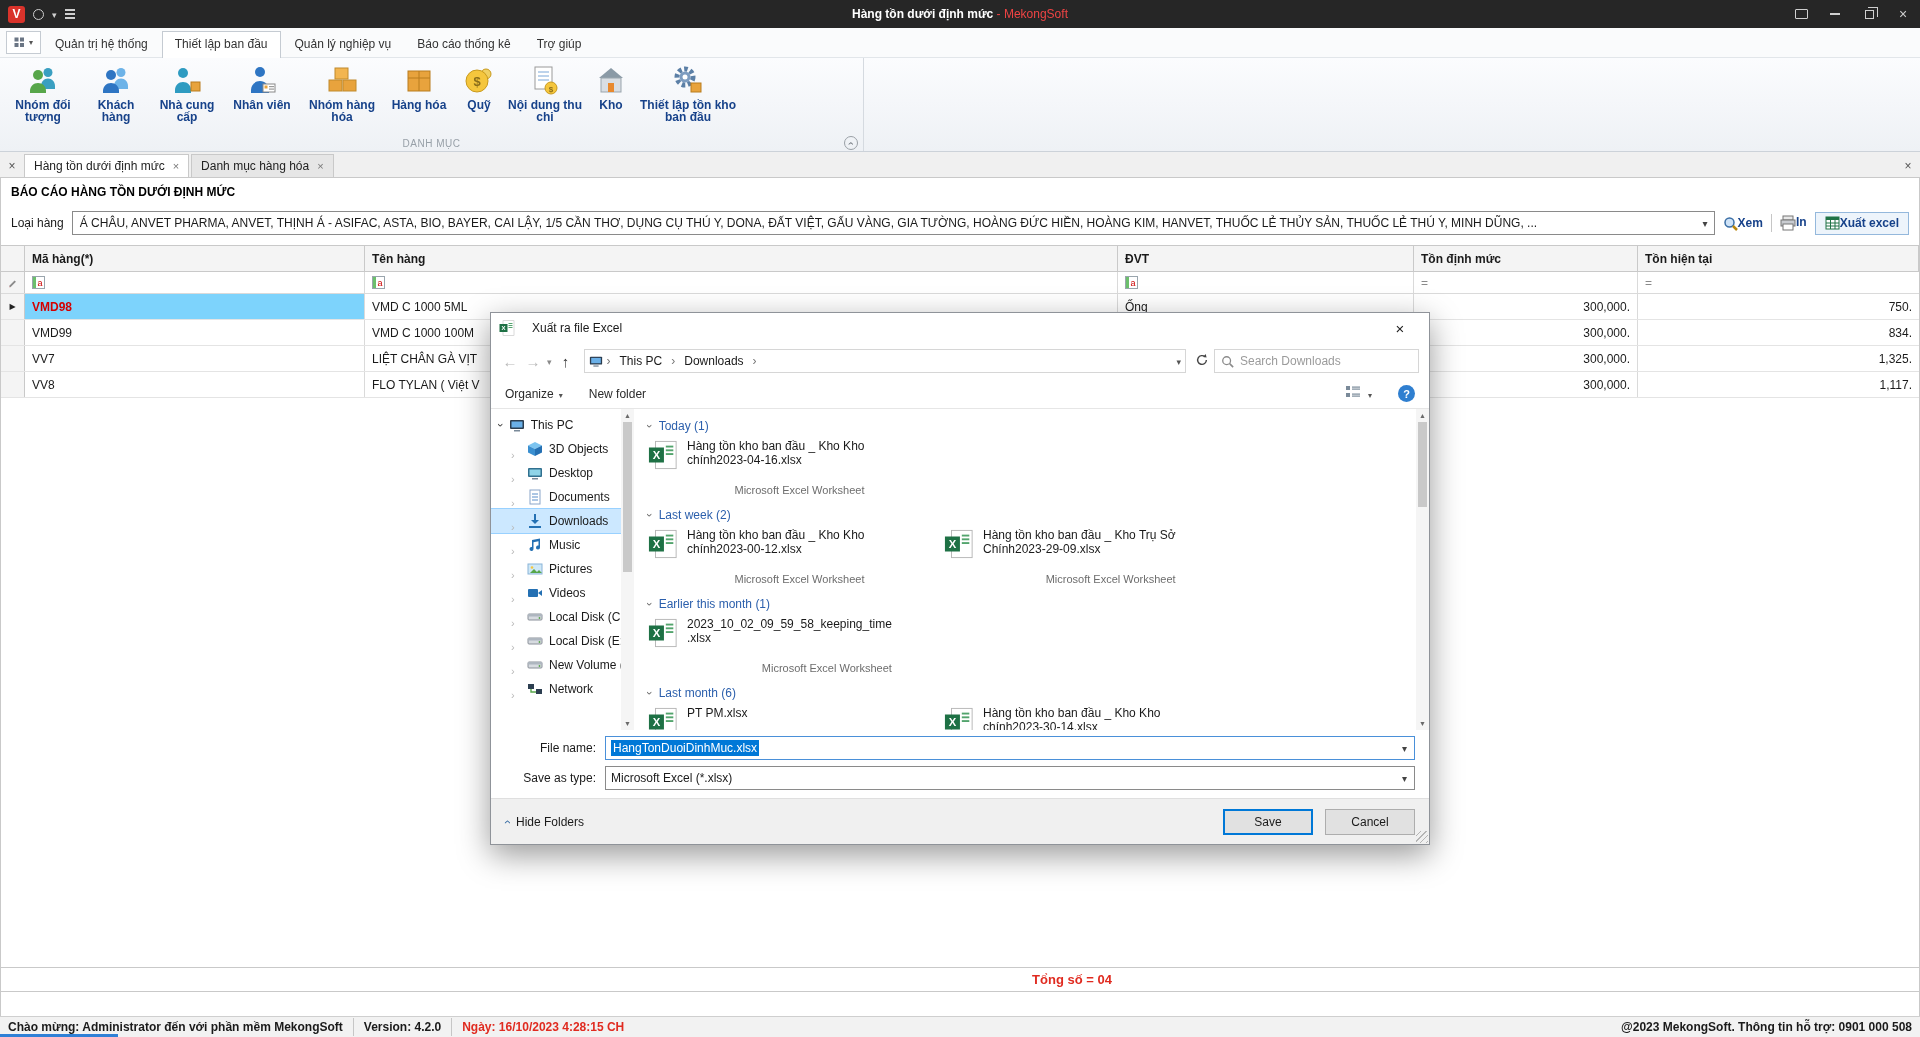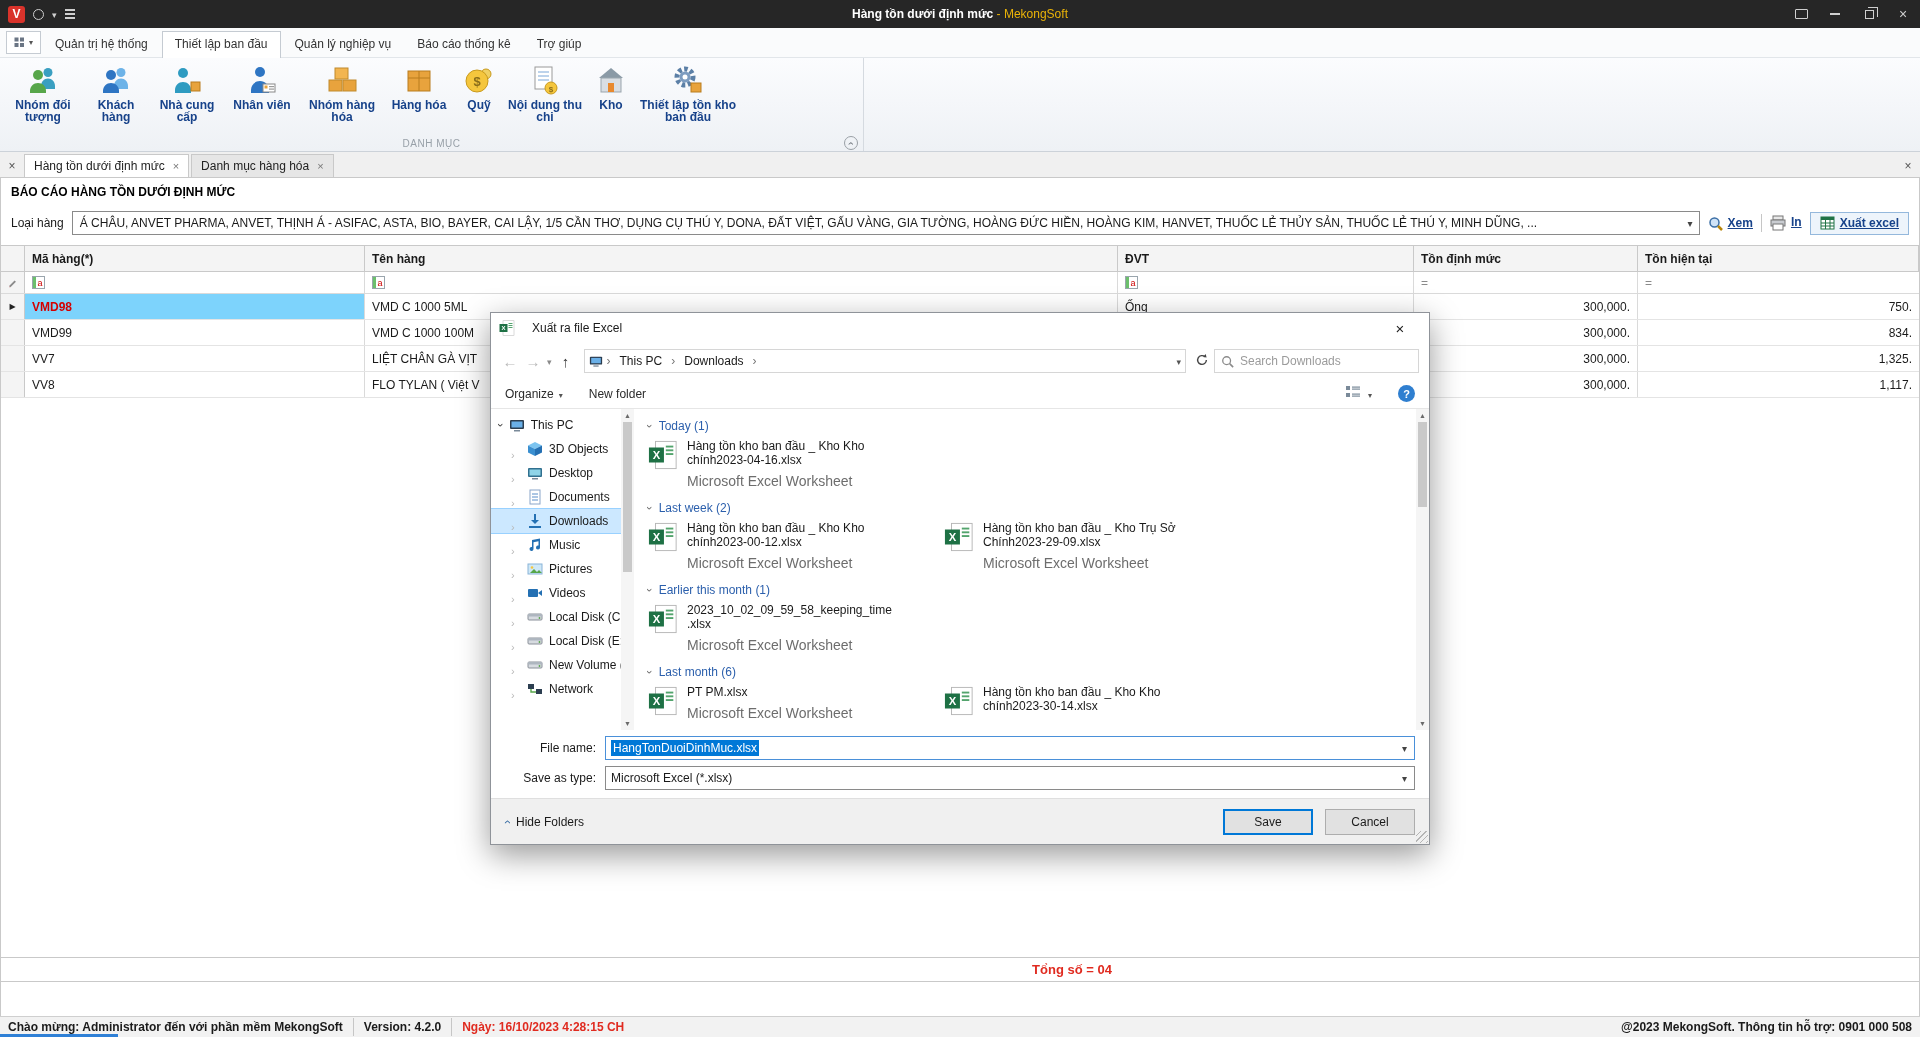--- a/index.html
+++ b/index.html
@@ -9,21 +9,21 @@
 
   
   .titlebar { position:absolute; top:0; left:0; right:0; height:28px; background:#262626; color:#d8d8d8; display:flex; align-items:center; }
   .tb-left { display:flex; align-items:center; gap:8px; padding-left:8px; width:220px; }
   .vlogo { width:17px; height:17px; background:#d9332b; border-radius:3px; color:#fff; font-weight:bold; font-size:12px; display:flex; align-items:center; justify-content:center; }
   .qat-circle { width:11px; height:11px; border:1.5px solid #cfcfcf; border-radius:50%; }
   .qat-caret::before { content:"\25BE"; font-size:9px; color:#cfcfcf; }
   .qat-custom { width:10px; height:2px; background:#cfcfcf; box-shadow:0 -4px 0 #cfcfcf,0 4px 0 #cfcfcf; }
   .tb-title { position:absolute; left:0; right:0; text-align:center; font-size:12px; pointer-events:none; }
   .tb-title b { color:#ffffff; font-weight:bold; }
-  .tb-title span { color:#eab308; }
+  .tb-title span { color:#ef4444; }
   .tb-right { margin-left:auto; display:flex; height:100%; }
   .wbtn { width:34px; display:flex; align-items:center; justify-content:center; color:#cfcfcf; font-size:14px; }
   .ico-screen { width:13px; height:10px; border:1.5px solid #cfcfcf; border-radius:1px; }
   .ico-min { width:10px; height:2px; background:#cfcfcf; }
   .ico-restore { width:9px; height:9px; border:1.5px solid #cfcfcf; position:relative; }
   .ico-restore::before { content:""; position:absolute; left:2px; top:-4px; width:9px; height:9px; border:1.5px solid #cfcfcf; border-left:none; border-bottom:none; }
 
   
   .ribbon-tabs { position:absolute; top:28px; left:0; right:0; height:30px; background:#fafbfc; display:flex; align-items:flex-end; gap:2px; padding:0 0 0 6px; border-bottom:1px solid #e2e6ea; }
   .app-menu-btn { height:23px; margin-bottom:3px; padding:0 7px; background:#fff; border:1px solid #c5cbd2; display:flex; align-items:center; gap:4px; }
@@ -49,39 +49,39 @@
   .dtab .x { color:#777; font-size:11px; }
   .dt-right { margin-left:auto; }
 
   
   .content { position:absolute; top:178px; left:0; right:0; bottom:21px; background:#fff; border-left:1px solid #c9c9c9; border-right:1px solid #c9c9c9; }
   .page-title { height:28px; display:flex; align-items:center; padding:0 10px; font-size:12px; font-weight:bold; color:#000; }
   .filter-row { height:34px; display:flex; align-items:center; gap:8px; padding:0 10px; }
   .filter-label { font-size:12px; white-space:nowrap; }
   .filter-combo { flex:1; height:24px; border:1px solid #8a8a8a; background:#fff; position:relative; display:flex; align-items:center; padding:0 24px 0 7px; overflow:hidden; white-space:nowrap; font-size:12px; }
   .filter-combo::after { content:"\25BE"; position:absolute; right:6px; color:#444; font-size:10px; }
-  .link-btn { display:flex; align-items:flex-start; gap:5px; color:#17428a; font-weight:bold; font-size:12px; white-space:nowrap;text-decoration:underline; }
+  .link-btn { display:flex; align-items:flex-start; color:#17428a; font-weight:bold; font-size:12px; white-space:nowrap; }
   .vsep { width:1px; height:18px; background:#c6c6c6; }
   .export-btn { border:1px solid #94b8dc; background:#edf4fb; padding:3px 9px; }
 
   
   .grid { margin-top:5px; }
   .g-row { display:flex; width:100%; }
   .cell { border-right:1px solid #dadada; padding:0 7px; display:flex; align-items:center; overflow:hidden; white-space:nowrap; }
   .c-gut { width:24px; justify-content:center; padding:0; background:#f4f4f4; border-right:1px solid #c9c9c9; }
   .c1 { width:340px; } .c2 { width:753px; } .c3 { width:296px; } .c4 { width:224px; } .c5 { flex:1; border-right:none; }
   .num { justify-content:flex-end; }
   .g-head { height:27px; background:#f4f4f4; border-top:1px solid #c9c9c9; border-bottom:1px solid #c9c9c9; font-weight:bold; }
   .g-head .cell { border-right:1px solid #c9c9c9; }
   .g-filter { height:22px; border-bottom:1px solid #dadada; background:#fff; }
   .g-filter .cell { gap:4px; color:#8a8a8a; }
   .g-data { height:26px; border-bottom:1px solid #e4e4e4; }
   .sel-code { background:#7dd3fc; color:#d40000; font-weight:bold; }
   .rowarrow { font-size:8px; color:#222; }
-  .grid-footer { position:absolute; left:0; right:0; bottom:34px; height:25px; border-top:1px solid #c9c9c9; border-bottom:1px solid #c9c9c9; display:flex; align-items:center; justify-content:center; padding-left:224px; color:#e02b20; font-weight:bold; font-size:13px; background:#fff; }
+  .grid-footer { position:absolute; left:0; right:0; bottom:24px; height:25px; border-top:1px solid #c9c9c9; border-bottom:1px solid #c9c9c9; display:flex; align-items:center; justify-content:center; padding-left:224px; color:#e02b20; font-weight:bold; font-size:13px; background:#fff; }
 
   
   .statusbar { position:absolute; bottom:0; left:0; right:0; height:21px; background:#f2f2f2; border-top:1px solid #cfcfcf; display:flex; align-items:center; gap:10px; padding:0 8px; font-size:12px; font-weight:bold; }
   .sb-date { color:#e02b20; }
   .sb-right { margin-left:auto; }
   .sb-strip { position:absolute; bottom:0; left:0; width:118px; height:3px; background:#2f80d6; }
 
   
   .dialog { position:absolute; left:490px; top:312px; width:940px; height:533px; background:#fff; border:1px solid #8f9399; box-shadow:0 10px 30px rgba(0,0,0,.4); display:flex; flex-direction:column; }
   .dlg-title { height:30px; display:flex; align-items:center; gap:17px; padding:0 8px; font-size:12px; }
@@ -115,21 +115,21 @@
   .vscroll .arr { font-size:7px; color:#6a6a6a; height:13px; display:flex; align-items:center; }
   .vscroll .track { flex:1; width:100%; position:relative; }
   .vscroll .thumb { position:absolute; left:2px; right:2px; background:#c9c9c9; }
   .filelist { flex:1; padding:2px 16px 0 14px; overflow:hidden; position:relative; }
   .fgroup-h { display:flex; align-items:center; gap:7px; color:#2b5fac; font-size:12px; margin:8px 0 6px; }
   .fgroup-h .gchev { display:inline-block; transform:rotate(90deg); color:#6a6a6a; font-size:11px; }
   .fentries { display:flex; }
   .fentry { width:296px; display:flex; gap:9px; margin-bottom:4px; }
   .fentry svg { width:30px; height:30px; flex:none; margin-top:1px; }
   .fmeta .l1,.fmeta .l2 { font-size:12px; line-height:14px; color:#1a1a1a; }
-  .fmeta .ftype { font-size:14px; color:#6d6d6d; margin-top:6px; }
+  .fmeta .ftype { font-size:11px; color:#6d6d6d; margin-top:17px;text-align:right; }
   .list-scroll { position:absolute; right:0; top:0; bottom:0; }
   .dlg-fields { padding:6px 14px 2px; }
   .frow { display:flex; align-items:center; margin-bottom:6px; }
   .frow label { width:100px; text-align:right; padding-right:9px; font-size:12px; }
   .combo { flex:1; height:24px; border:1px solid #8a8a8a; position:relative; display:flex; align-items:center; padding:0 22px 0 5px; font-size:12px; overflow:hidden; white-space:nowrap; background:#fff; }
   .combo::after { content:"\25BE"; position:absolute; right:7px; font-size:10px; color:#444; }
   .combo.focused { border-color:#4a90d9; }
   .seltext { background:#0078d7; color:#fff; padding:1px 2px; }
   .dlg-footer { height:46px; background:#f0f0f0; border-top:1px solid #dfdfdf; display:flex; align-items:center; padding:0 14px; position:relative; }
   .hide-folders { display:flex; align-items:center; gap:7px; font-size:12px; }

